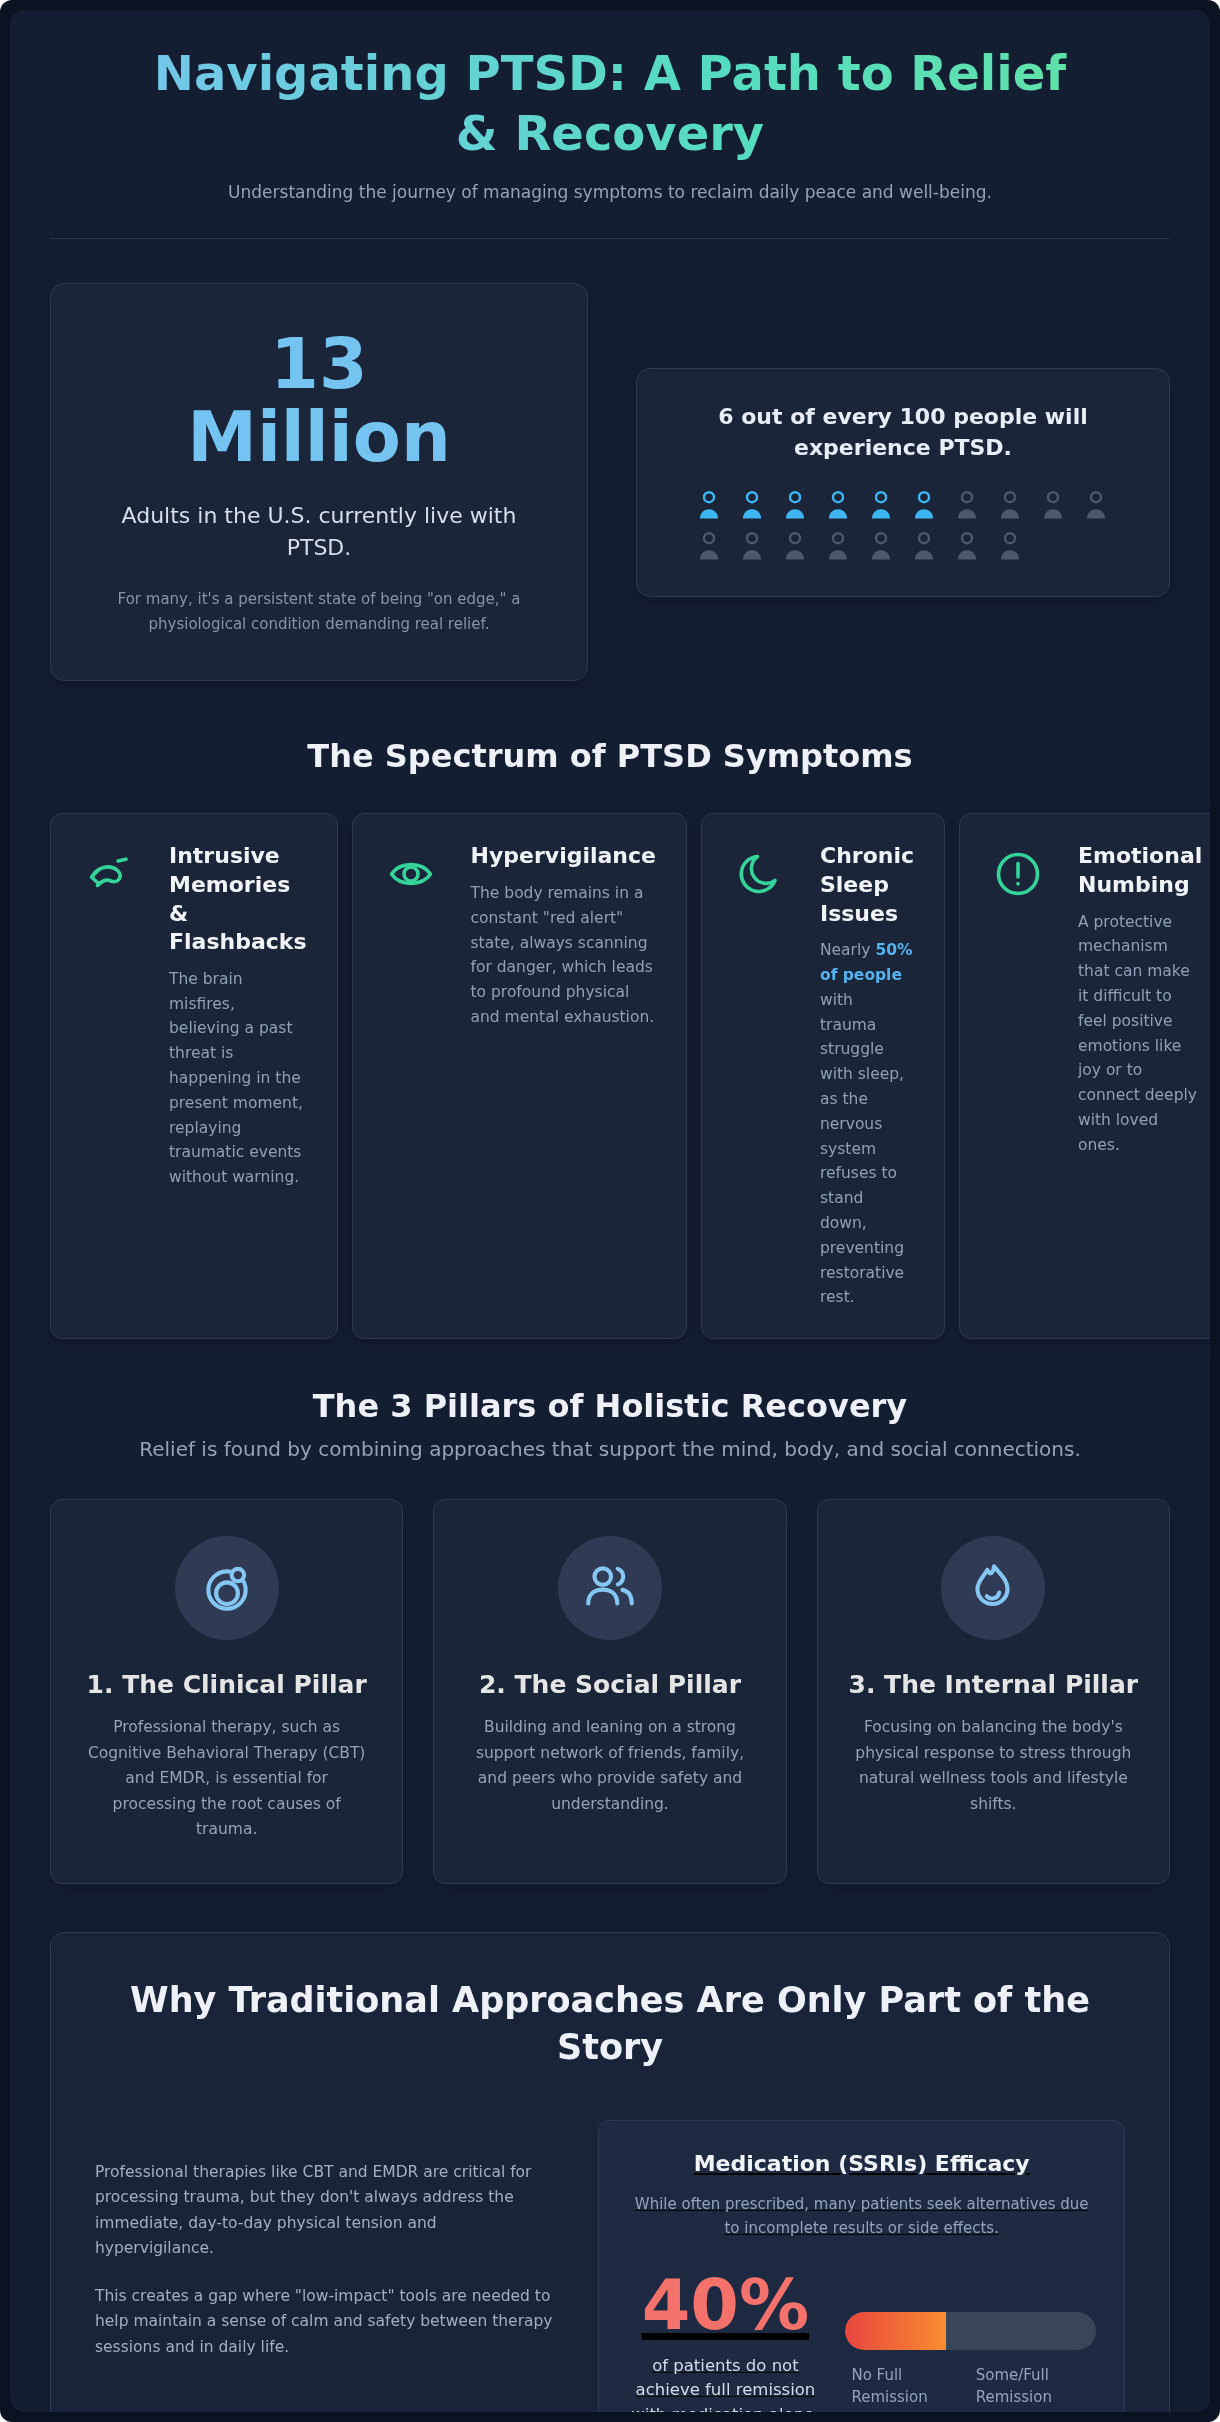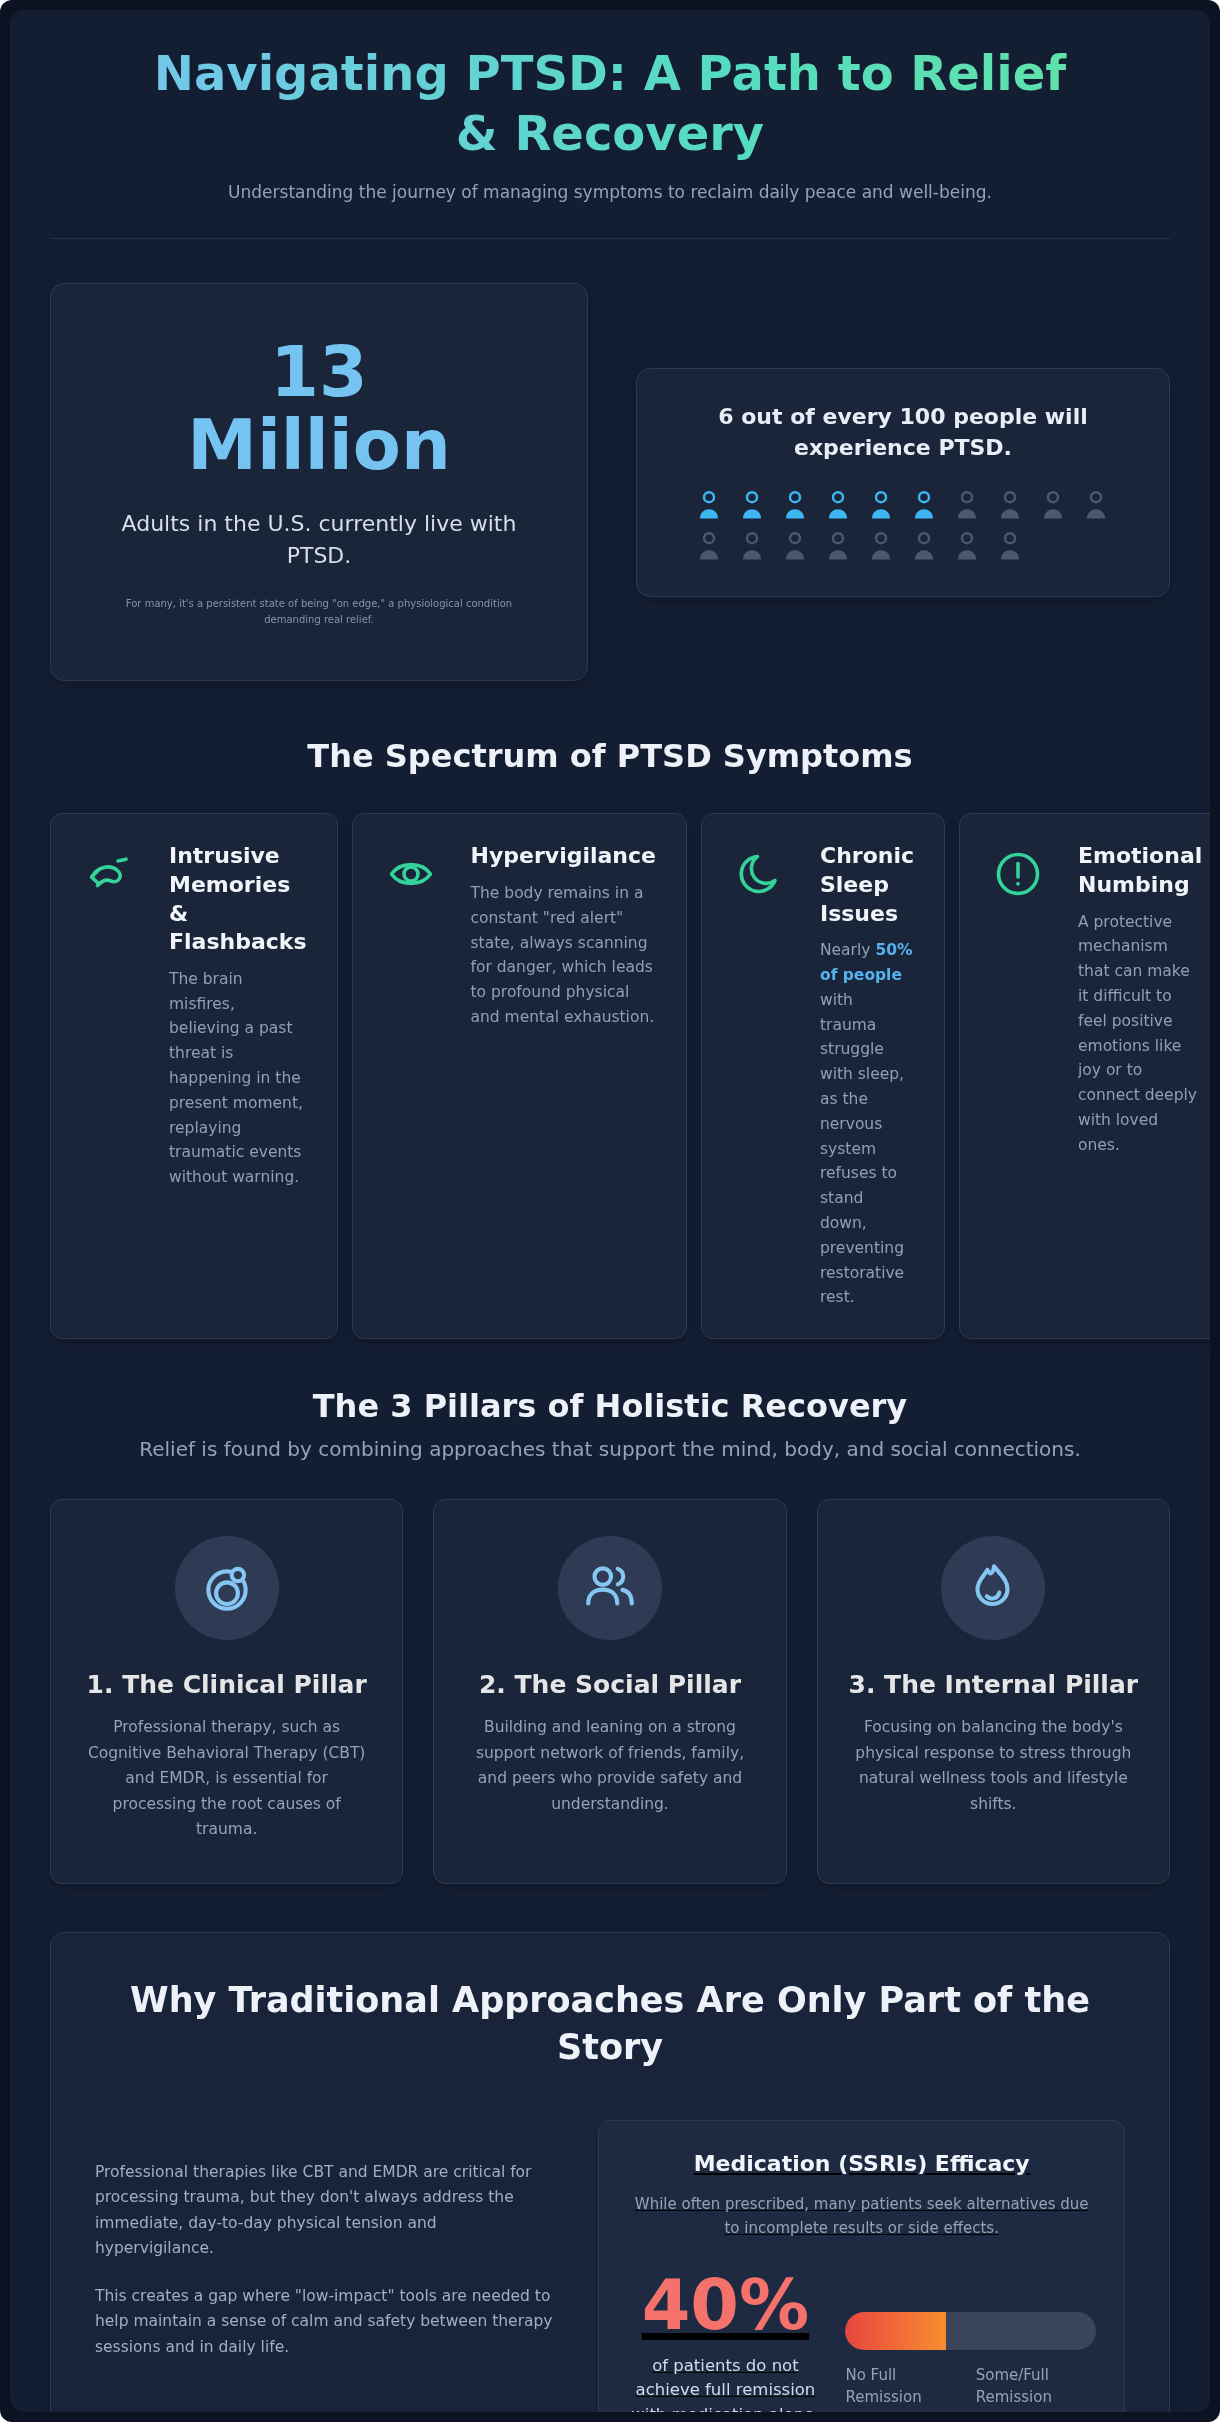--- a/index.html
+++ b/index.html
@@ -22,21 +22,21 @@
   
   .card { background:#1a2539; border:1px solid #2c3a55; border-radius:14px;
           box-shadow:0 4px 12px rgba(0,0,0,.22); }
 
   
   .stats-row { display:flex; gap:48px; align-items:center; }
   .stat-card { flex:1; min-height:398px; display:flex; flex-direction:column;
                justify-content:center; text-align:center; padding:40px 36px; }
   .big-num { color:#74c3f1; font-size:70px; font-weight:bold; line-height:1.04; }
   .stat-label { color:#d5deea; font-size:22px; line-height:1.45; margin-top:26px; }
-  .stat-note { color:#8693a9; font-size:10px; line-height:1.65; margin:24px auto 0; max-width:430px; }
+  .stat-note { color:#8693a9; font-size:15px; line-height:1.65; margin:24px auto 0; max-width:430px; }
 
   .prev-card { flex:1; padding:32px 34px 36px; text-align:center; }
   .prev-heading { color:#e8eef7; font-size:22px; font-weight:bold; line-height:1.45; margin-bottom:26px; }
   .person-grid { width:415px; margin:0 auto; display:flex; flex-wrap:wrap;
                  column-gap:17px; row-gap:12px; justify-content:flex-start; }
   .person { width:26px; height:29px; color:#4b586e; }
   .person.hl { color:#3db6f2; }
 
   
   .section-title { text-align:center; color:#eef2f8; font-size:32px; font-weight:bold; }
@@ -75,21 +75,21 @@
   .med-flex { display:flex; margin-top:30px; align-items:flex-start; }
   .med-stat { width:196px; text-align:center; }
   .med-pct { color:#f4716c; font-size:70px; font-weight:bold; line-height:1; }
   .med-caption { color:#d3dce8; font-size:16.5px; line-height:1.5; margin-top:14px; }
   .bar-zone { flex:1; margin-left:22px; padding-top:42px; }
   .bar-track { height:38px; border-radius:19px; background:#3a455a; overflow:hidden; }
   .bar-fill { height:100%; border-radius:19px 0 0 19px;
               background:linear-gradient(90deg,#e8453f,#f98d2f); }
   .bar-labels { position:relative; height:50px; margin-top:14px; }
   .bar-label { position:absolute; top:0; color:#94a3b8; font-size:15px; line-height:1.5; width:120px; }
-  .bar-label.l1 { left:0; }
+  .bar-label.l1 { left:6px; }
   .bar-label.l2 { left:52%; }
 
   svg { display:block; }
   .mt56 { margin-top:56px; }
   .mt48 { margin-top:48px; }
 </style>
 </head>
 <body>
 
 <div class="outer">

